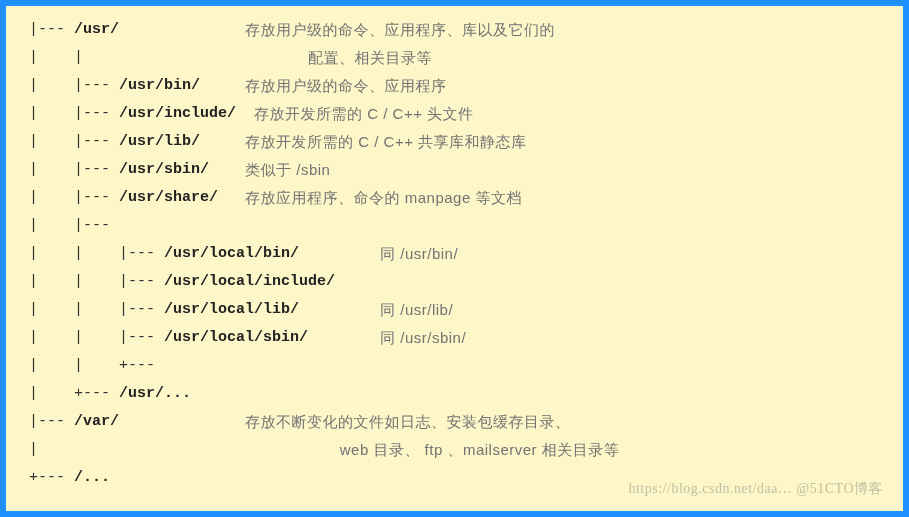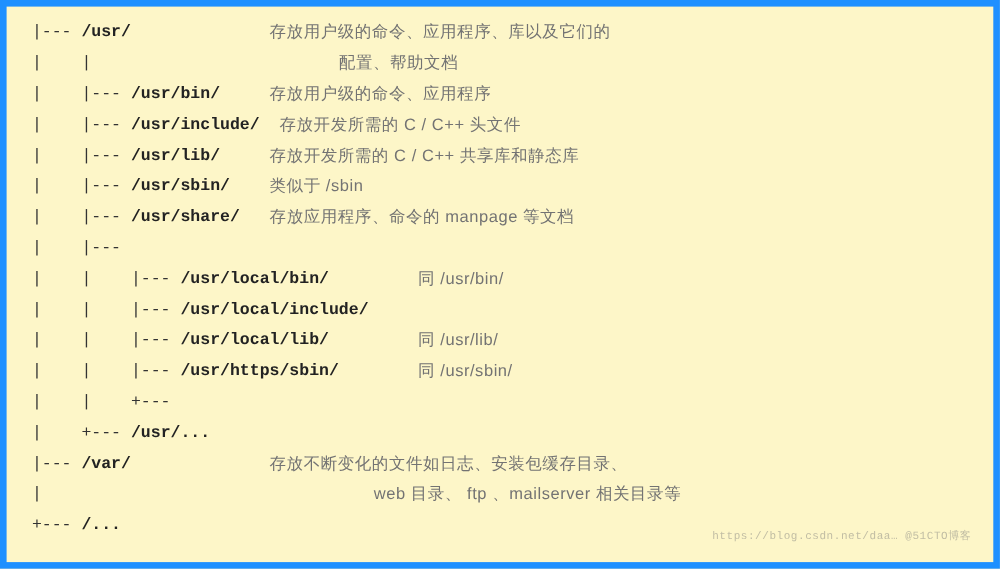--- a/index.html
+++ b/index.html
@@ -42,42 +42,42 @@
     color: #737373;
     white-space: pre;
     font-family: "Microsoft YaHei", "SimSun", sans-serif;
     letter-spacing: 0.5px;
   }
   .watermark {
     position: absolute;
     right: 20px;
     bottom: 8px;
     color: rgba(120,120,120,0.45);
-    font-family: Liberation Mono, monospace;
-    font-size: 10px;
+    font-family: Liberation Serif, serif;
+    font-size: 14px;
     letter-spacing: 0.5px;
   }
 </style>
 </head>
 <body>
 
 <div class="panel">
   <div id="lines">
       <div class="row"><span class="tree"> |--- </span><span class="path">/usr/</span><span class="pad">              </span><span class="desc">存放用户级的命令、应用程序、库以及它们的</span></div>
-      <div class="row"><span class="tree"> |    |</span><span class="pad">                         </span><span class="desc">配置、帮助文档</span></div>
+      <div class="row"><span class="tree"> |    |</span><span class="pad">                         </span><span class="desc">配置、相关目录等</span></div>
       <div class="row"><span class="tree"> |    |--- </span><span class="path">/usr/bin/</span><span class="pad">     </span><span class="desc">存放用户级的命令、应用程序</span></div>
       <div class="row"><span class="tree"> |    |--- </span><span class="path">/usr/include/</span><span class="pad">  </span><span class="desc">存放开发所需的 C / C++ 头文件</span></div>
       <div class="row"><span class="tree"> |    |--- </span><span class="path">/usr/lib/</span><span class="pad">     </span><span class="desc">存放开发所需的 C / C++ 共享库和静态库</span></div>
       <div class="row"><span class="tree"> |    |--- </span><span class="path">/usr/sbin/</span><span class="pad">    </span><span class="desc">类似于 /sbin</span></div>
       <div class="row"><span class="tree"> |    |--- </span><span class="path">/usr/share/</span><span class="pad">   </span><span class="desc">存放应用程序、命令的 manpage 等文档</span></div>
       <div class="row"><span class="tree"> |    |--- </span><span class="pad">   </span></div>
       <div class="row"><span class="tree"> |    |    |--- </span><span class="path">/usr/local/bin/</span><span class="pad">         </span><span class="desc">同 /usr/bin/</span></div>
       <div class="row"><span class="tree"> |    |    |--- </span><span class="path">/usr/local/include/</span><span class="pad">     </span></div>
       <div class="row"><span class="tree"> |    |    |--- </span><span class="path">/usr/local/lib/</span><span class="pad">         </span><span class="desc">同 /usr/lib/</span></div>
-      <div class="row"><span class="tree"> |    |    |--- </span><span class="path">/usr/https/sbin/</span><span class="pad">        </span><span class="desc">同 /usr/sbin/</span></div>
+      <div class="row"><span class="tree"> |    |    |--- </span><span class="path">/usr/local/sbin/</span><span class="pad">        </span><span class="desc">同 /usr/sbin/</span></div>
       <div class="row"><span class="tree"> |    |    +--- </span></div>
       <div class="row"><span class="tree"> |    +--- </span><span class="path">/usr/...</span></div>
       <div class="row"><span class="tree"> |--- </span><span class="path">/var/</span><span class="pad">              </span><span class="desc">存放不断变化的文件如日志、安装包缓存目录、</span></div>
       <div class="row"><span class="tree"> |</span><span class="pad">                                 </span><span class="desc"> web 目录、 ftp 、mailserver 相关目录等</span></div>
       <div class="row"><span class="tree"> +--- </span><span class="path">/...</span></div>
     </div>
   <div class="watermark">https://blog.csdn.net/daa… @51CTO博客</div>
 </div>
 
 </body></html>

